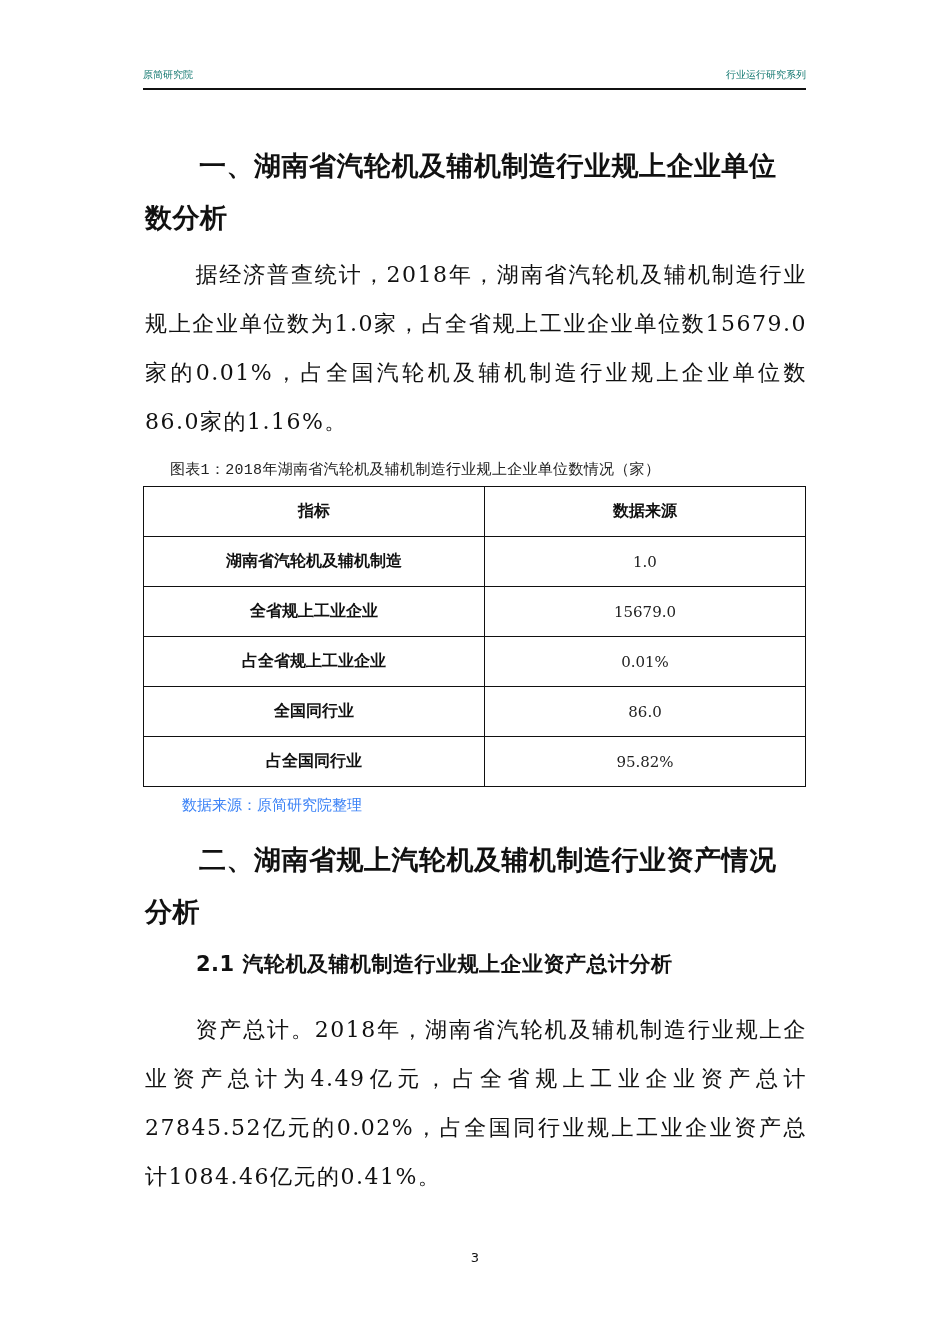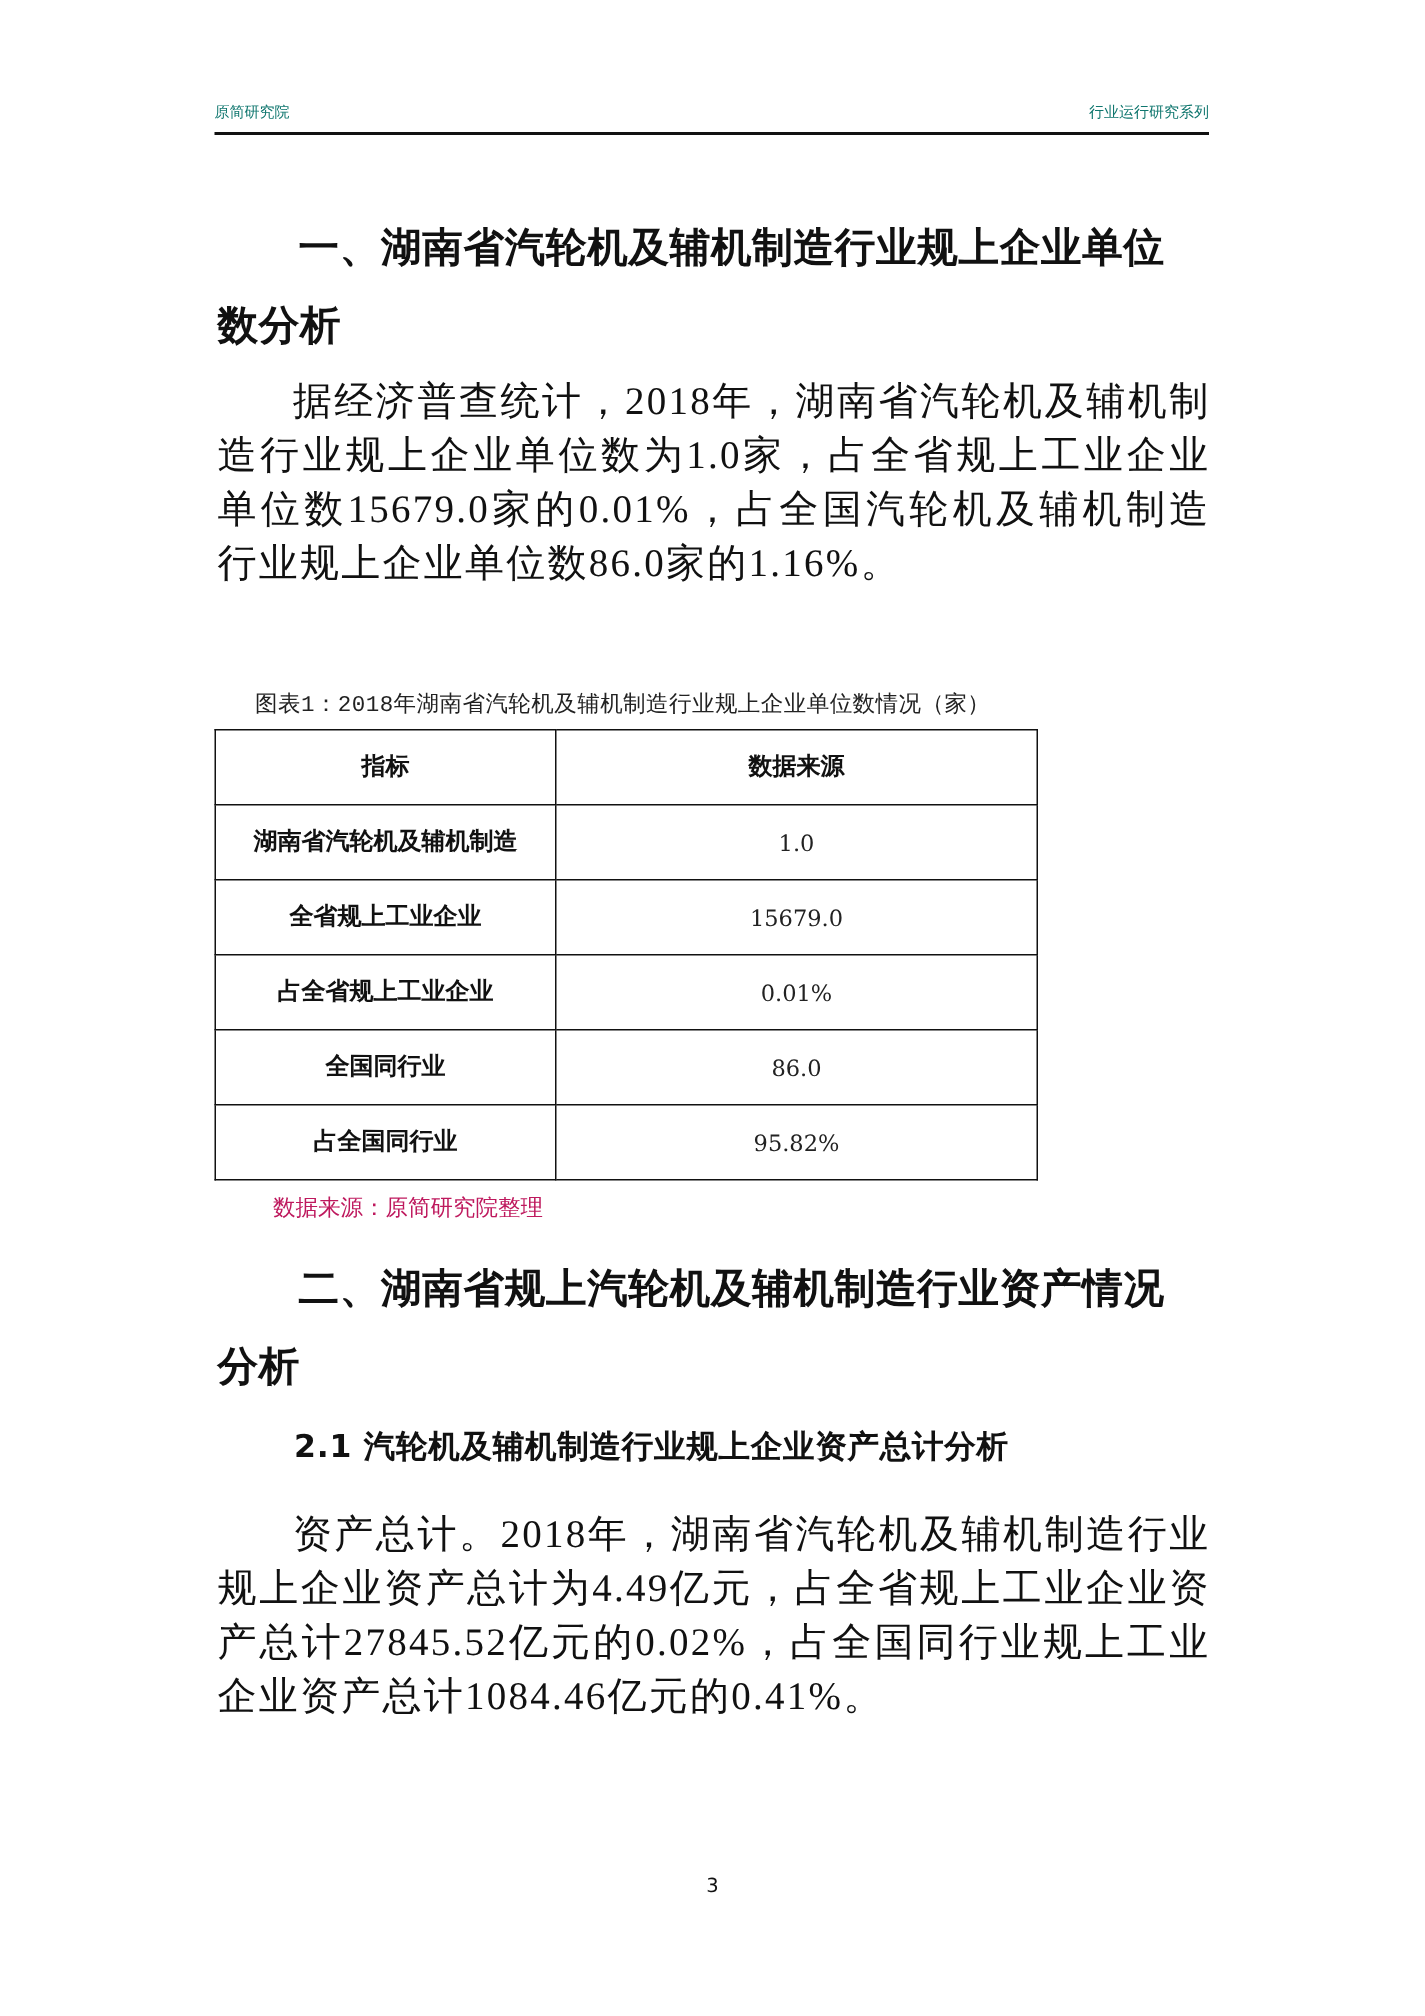--- a/index.html
+++ b/index.html
@@ -6,29 +6,29 @@
   body { width: 950px; height: 1344px; position: relative; overflow: hidden;
          font-family: "DejaVu Serif", "Liberation Serif", serif; color: #111; }
   .header { position: absolute; left: 143px; top: 66px; width: 663px; height: 22px;
             font-family: "DejaVu Sans", "Liberation Sans", sans-serif; font-size: 10px; color: #0f766e; }
   .header .left { position: absolute; left: 0; top: 2px; }
   .header .right { position: absolute; right: 0; top: 2px; }
   .header-rule { position: absolute; left: 143px; top: 88px; width: 663px; height: 2px; background: #111; }
   .h1 { position: absolute; left: 145px; width: 662px; font-family: "DejaVu Sans", "Liberation Sans", sans-serif;
         font-weight: bold; font-size: 27px; line-height: 52px; letter-spacing: 0.5px; }
   .h1 .indent { display: inline-block; width: 54px; }
-  .para { position: absolute; left: 145px; width: 662px; font-size: 26px; line-height: 36px;
-          letter-spacing: 1.5px; text-align: justify; font-family: Liberation Serif, serif; }
+  .para { position: absolute; left: 145px; width: 662px; font-size: 22px; line-height: 49px;
+          letter-spacing: 1.5px; text-align: justify; }
   .para .indent { display: inline-block; width: 50px; }
   .caption { position: absolute; left: 170px; top: 460px; font-size: 15px; color: #222; letter-spacing: 0.3px; font-family: Liberation Mono, monospace; }
-  table.data { position: absolute; left: 143px; top: 486px; width: 549px; border-collapse: collapse; }
+  table.data { position: absolute; left: 143px; top: 486px; width: 663px; border-collapse: collapse; }
   table.data td, table.data th { border: 1.5px solid #111; height: 49px; text-align: center; padding: 0; }
   table.data th, table.data td.label { font-family: "DejaVu Sans", "Liberation Sans", sans-serif; font-weight: bold; font-size: 16px; }
   table.data td.value { font-family: "DejaVu Serif", "Liberation Serif", serif; font-size: 15px; color: #222; width: 320px; }
-  .source { position: absolute; left: 182px; top: 796px; font-size: 15px; color: #be185d; }
+  .source { position: absolute; left: 182px; top: 796px; font-size: 15px; color: #3b82f6; }
   .h2 { position: absolute; left: 196px; top: 950px; font-family: "DejaVu Sans", "Liberation Sans", sans-serif;
         font-weight: bold; font-size: 21px; letter-spacing: 0.5px; }
   .page-num { position: absolute; left: 0; width: 950px; top: 1250px; text-align: center;
               font-family: "DejaVu Sans", "Liberation Sans", sans-serif; font-size: 13px; }
 </style>
 </head>
 <body>
 
 <div class="header">
   <span class="left">原简研究院</span>

